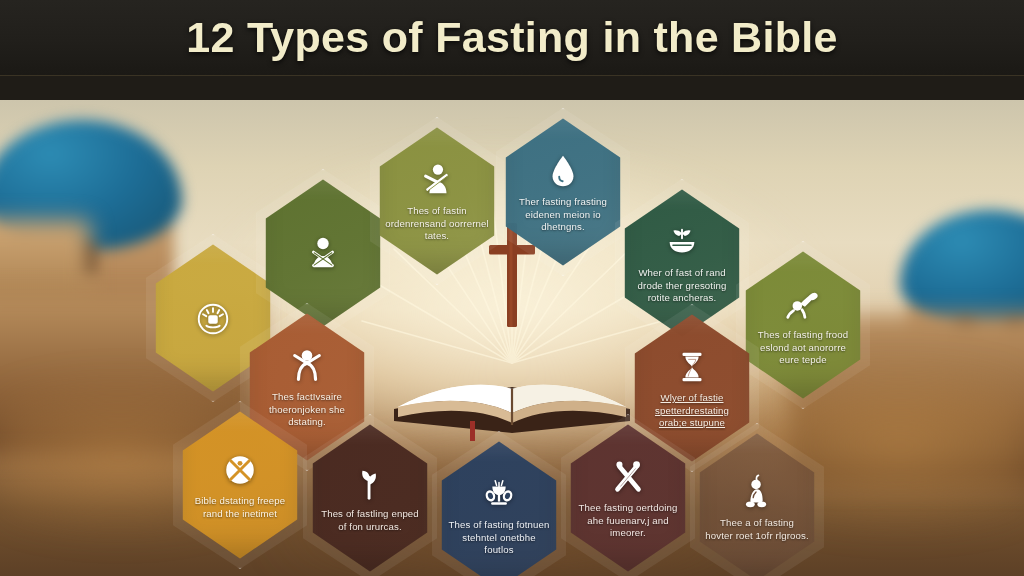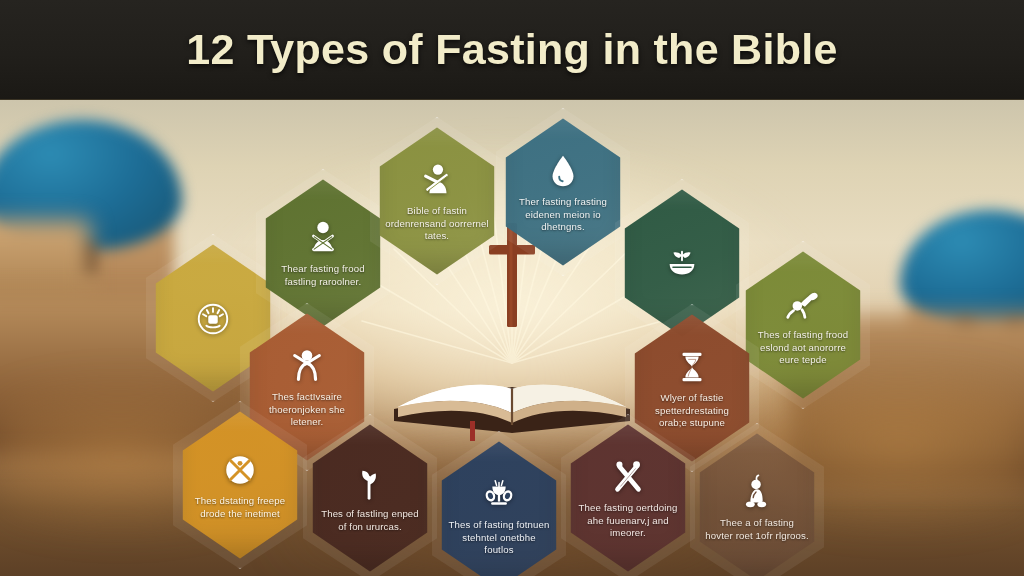--- a/index.html
+++ b/index.html
@@ -18,21 +18,21 @@
     width: 1024px;
     height: 576px;
     overflow: hidden;
   }
 
   
   .header-bar {
     position: absolute;
     left: 0; top: 0;
     width: 1024px;
-    height: 100px;
+    height: 76px;
     background: linear-gradient(180deg,#262420 0%,#211f1b 55%,#1b1915 100%);
     z-index: 40;
     display: flex;
     align-items: center;
     justify-content: center;
     border-bottom: 1px solid #3a3324;
   }
   .header-title {
     font-size: 43px;
     font-weight: 700;
@@ -291,38 +291,37 @@
             <circle cx="20" cy="9" r="6" fill="#fff"></circle>
           <path d="M10 34c0-7 4.6-12 10-12s10 5 10 12z" fill="#fff"></path>
           <g stroke="#fff" stroke-width="3" stroke-linecap="round">
               <path d="M10 18l20 14M30 18L10 32"></path>
             </g>
           <g stroke="#5e7230" stroke-width="1.1" stroke-linecap="round">
               <path d="M10.7 18.7l18.6 13M29.3 18.7L10.7 31.7"></path>
             </g>
           </svg>
       </span>
-      <span class="caption" style="color: rgb(244, 241, 232);">Thear fasting frood fastling raroolner.</span>
     </div>
   </div>
 
   <div class="tile" style="left:372px; top:126px;">
     <div class="hex-outline"></div>
     <div class="hex-fill" style="background: linear-gradient(155deg, rgb(138, 145, 64) 0%, rgba(138, 145, 64, 0.97) 55%, rgba(138, 145, 64, 0.91) 100%);"></div>
     <div class="body">
       <span class="icon">
         <svg viewBox="0 0 40 40">
             <circle cx="21" cy="9" r="5.4" fill="#fff"></circle>
           <path d="M12 34c0-7 4.2-12 9-12s9 5 9 12z" fill="#fff"></path>
           <path d="M8 16l12 6" stroke="#fff" stroke-width="3.2" stroke-linecap="round"></path>
           <path d="M30 15L10 30" stroke="#fff" stroke-width="2.8" stroke-linecap="round"></path>
           <path d="M30.6 16.2L11 31" stroke="#8a9140" stroke-width="1" stroke-linecap="round"></path>
           </svg>
       </span>
-      <span class="caption" style="color: rgb(244, 241, 232);">Bible of fastin ordenrensand oorrernel tates.</span>
+      <span class="caption" style="color: rgb(244, 241, 232);">Thes of fastin ordenrensand oorrernel tates.</span>
     </div>
   </div>
 
   <div class="tile" style="left:498px; top:117px;">
     <div class="hex-outline"></div>
     <div class="hex-fill" style="background: linear-gradient(155deg, rgb(61, 112, 130) 0%, rgba(61, 112, 130, 0.97) 55%, rgba(61, 112, 130, 0.91) 100%);"></div>
     <div class="body">
       <span class="icon">
         <svg viewBox="0 0 40 40">
             <path d="M20 4C20 4 31 18 31 25.5 31 31.8 26.1 36 20 36S9 31.8 9 25.5C9 18 20 4 20 4Z" fill="#fff"></path>
@@ -339,20 +338,21 @@
     <div class="body">
       <span class="icon">
         <svg viewBox="0 0 40 40">
           <path d="M20 16V7" stroke="#fff" stroke-width="2" stroke-linecap="round"></path>
           <path d="M20 11c-4.5-5-9-3-9-3s1 5 6 5.6" fill="#fff"></path>
           <path d="M20 11c4.5-5 9-3 9-3s-1 5-6 5.6" fill="#fff"></path>
           <path d="M7 20h26c0 7-5.8 11-13 11S7 27 7 20Z" fill="#fff"></path>
           <path d="M10.5 23.5h19" stroke="#2f5a44" stroke-width="1.6" stroke-linecap="round"></path>
           </svg>
       </span>
+      <span class="caption" style="color: rgb(240, 243, 239);">Wher of fast of rand drode ther gresoting rotite ancheras.</span>
     </div>
   </div>
 
   <div class="tile" style="left:738px; top:250px;">
     <div class="hex-outline"></div>
     <div class="hex-fill" style="background: linear-gradient(155deg, rgb(123, 138, 55) 0%, rgba(123, 138, 55, 0.97) 55%, rgba(123, 138, 55, 0.91) 100%);"></div>
     <div class="body">
       <span class="icon">
         <svg viewBox="0 0 40 40">
             <circle cx="14" cy="22" r="5" fill="#fff"></circle>
@@ -371,54 +371,54 @@
     <div class="hex-fill" style="background: linear-gradient(155deg, rgb(168, 92, 51) 0%, rgba(168, 92, 51, 0.97) 55%, rgba(168, 92, 51, 0.91) 100%);"></div>
     <div class="body">
       <span class="icon">
         <svg viewBox="0 0 40 40">
             <circle cx="20" cy="9" r="5.6" fill="#fff"></circle>
           <path d="M20 17c-6 2-9 9-9 17" stroke="#fff" stroke-width="3.4" fill="none" stroke-linecap="round"></path>
           <path d="M20 17c6 2 9 9 9 17" stroke="#fff" stroke-width="3.4" fill="none" stroke-linecap="round"></path>
           <path d="M20 17L7 9M20 17l13-8" stroke="#fff" stroke-width="3.2" stroke-linecap="round"></path>
           </svg>
       </span>
-      <span class="caption" style="color: rgb(248, 239, 228);">Thes factIvsaire thoeronjoken she letener.</span>
+      <span class="caption" style="color: rgb(248, 239, 228);">Thes factIvsaire thoeronjoken she dstating.</span>
     </div>
   </div>
 
   <div class="tile" style="left:627px; top:313px;">
     <div class="hex-outline"></div>
     <div class="hex-fill" style="background: linear-gradient(155deg, rgb(140, 74, 44) 0%, rgba(140, 74, 44, 0.97) 55%, rgba(140, 74, 44, 0.91) 100%);"></div>
     <div class="body">
       <span class="icon">
         <svg viewBox="0 0 40 40">
           <rect x="10" y="5" width="20" height="3.4" rx="1.4" fill="#fff"></rect>
           <rect x="10" y="31.6" width="20" height="3.4" rx="1.4" fill="#fff"></rect>
           <path d="M13 9h14c0 6-7 9-7 11s7 5 7 11H13c0-6 7-9 7-11s-7-5-7-11Z" fill="#fff"></path>
           <path d="M16 12h8c0 3-4 6-4 7.5S16 27 16 30" fill="none" stroke="#8c4a2c" stroke-width="1" opacity=".55"></path>
           </svg>
       </span>
-      <span class="caption" style="color: rgb(246, 236, 226);">Wlyer of fastie spetterdrestating orab;e stupune</span>
+      <span class="caption" style="color: rgb(246, 236, 226); text-decoration: underline;">Wlyer of fastie spetterdrestating orab;e stupune</span>
     </div>
   </div>
 
   <div class="tile" style="left:175px; top:410px;">
     <div class="hex-outline"></div>
     <div class="hex-fill" style="background: linear-gradient(155deg, rgb(212, 147, 38) 0%, rgba(212, 147, 38, 0.97) 55%, rgba(212, 147, 38, 0.91) 100%);"></div>
     <div class="body">
       <span class="icon">
         <svg viewBox="0 0 40 40">
             <circle cx="20" cy="20" r="14.5" fill="#fff"></circle>
           <g stroke="#d49326" stroke-width="3" stroke-linecap="round">
               <path d="M10 10l20 20M30 10L10 30"></path>
             </g>
           <circle cx="20" cy="13" r="2.6" fill="#d49326"></circle>
           </svg>
       </span>
-      <span class="caption" style="color: rgb(253, 245, 230);">Thes dstating freepe drode the inetimet</span>
+      <span class="caption" style="color: rgb(253, 245, 230);">Bible dstating freepe rand the inetimet</span>
     </div>
   </div>
 
   <div class="tile" style="left:305px; top:423px;">
     <div class="hex-outline"></div>
     <div class="hex-fill" style="background: linear-gradient(155deg, rgb(74, 42, 33) 0%, rgba(74, 42, 33, 0.97) 55%, rgba(74, 42, 33, 0.91) 100%);"></div>
     <div class="body">
       <span class="icon">
         <svg viewBox="0 0 40 40">
           <path d="M19 36V14" stroke="#fff" stroke-width="3" stroke-linecap="round"></path>

